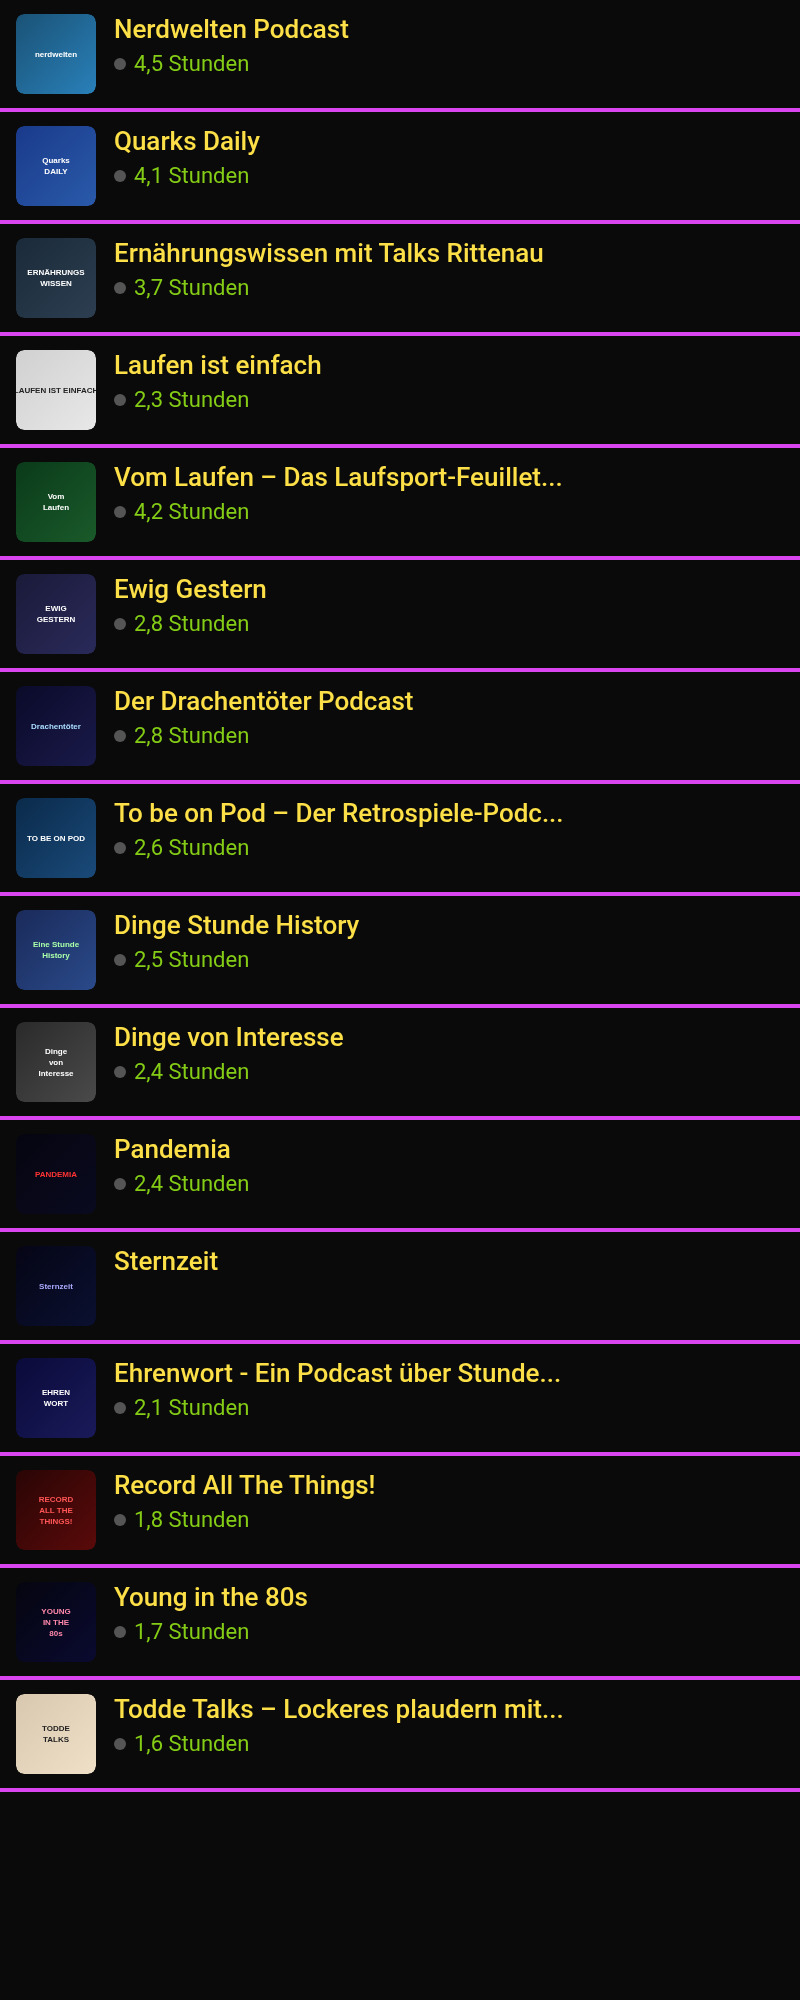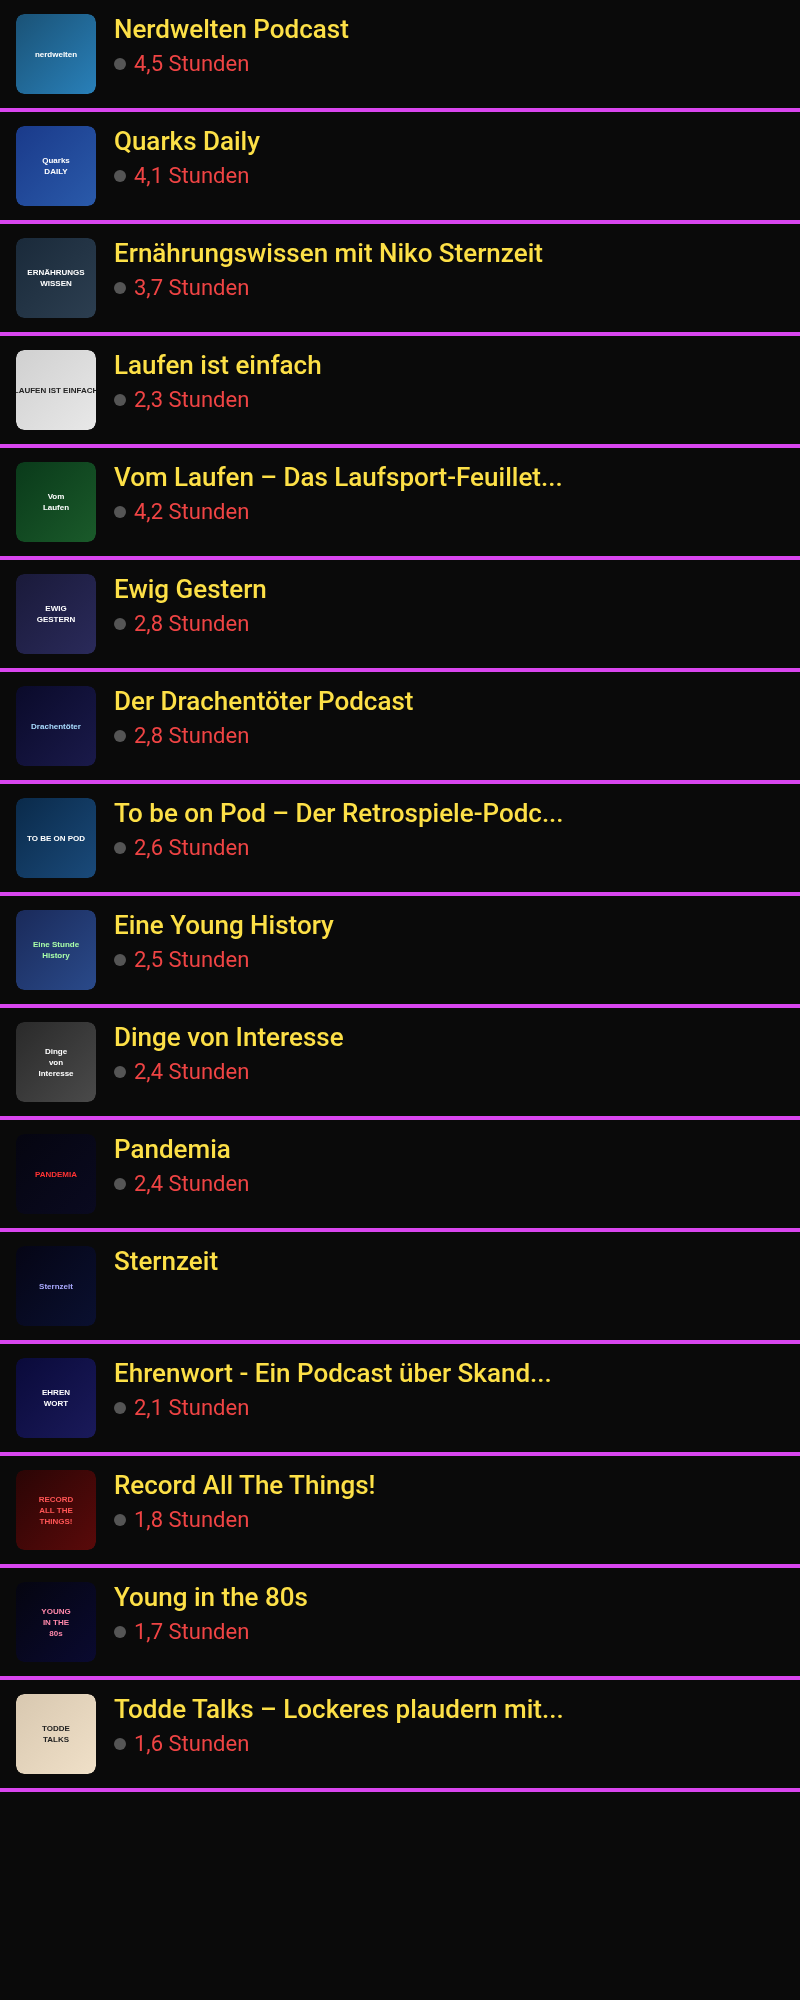--- a/index.html
+++ b/index.html
@@ -55,21 +55,21 @@
       font-weight: 500;
       color: #fde047;
       margin-bottom: 6px;
       line-height: 1.2;
     }
 
     .podcast-duration {
       display: flex;
       align-items: center;
       font-size: 22px;
-      color: #ef4444;
+      color: #84cc16;
     }
 
     .duration-dot {
       width: 12px;
       height: 12px;
       border-radius: 50%;
       background-color: #555555;
       margin-right: 8px;
       flex-shrink: 0;
     }
@@ -135,21 +135,21 @@
               <stop offset="0%" stop-color="#1a2a3a"></stop>
               <stop offset="100%" stop-color="#2c3e50"></stop>
             </linearGradient>
           </defs>
           <rect width="80" height="80" rx="8" fill="url(#grad-ernahrung)"></rect>
           <text x="40" y="37" text-anchor="middle" fill="#ffffff" font-size="8" font-weight="bold" font-family="Arial, sans-serif">ERNÄHRUNGS</text>
           <text x="40" y="48" text-anchor="middle" fill="#ffffff" font-size="8" font-weight="bold" font-family="Arial, sans-serif">WISSEN</text>
         </svg>
       </div>
       <div class="podcast-info">
-        <span class="podcast-title">Ernährungswissen mit Niko Sternzeit</span>
+        <span class="podcast-title">Ernährungswissen mit Talks Rittenau</span>
         <div class="podcast-duration">
           <span class="duration-dot"></span>
           <span>3,7 Stunden</span>
         </div>
       </div>
     </div>
     <div class="podcast-item">
       <div class="podcast-artwork">
         <svg width="80" height="80" viewBox="0 0 80 80" class="artwork-svg">
           <defs>
@@ -264,21 +264,21 @@
               <stop offset="0%" stop-color="#1a2a5a"></stop>
               <stop offset="100%" stop-color="#2a4a8a"></stop>
             </linearGradient>
           </defs>
           <rect width="80" height="80" rx="8" fill="url(#grad-eine-stunde)"></rect>
           <text x="40" y="37" text-anchor="middle" fill="#aaffaa" font-size="8" font-weight="bold" font-family="Arial, sans-serif">Eine Stunde</text>
           <text x="40" y="48" text-anchor="middle" fill="#aaffaa" font-size="8" font-weight="bold" font-family="Arial, sans-serif">History</text>
         </svg>
       </div>
       <div class="podcast-info">
-        <span class="podcast-title">Eine Young History</span>
+        <span class="podcast-title">Dinge Stunde History</span>
         <div class="podcast-duration">
           <span class="duration-dot"></span>
           <span>2,5 Stunden</span>
         </div>
       </div>
     </div>
     <div class="podcast-item">
       <div class="podcast-artwork">
         <svg width="80" height="80" viewBox="0 0 80 80" class="artwork-svg">
           <defs>
@@ -347,21 +347,21 @@
               <stop offset="0%" stop-color="#0a0a3a"></stop>
               <stop offset="100%" stop-color="#1a1a5a"></stop>
             </linearGradient>
           </defs>
           <rect width="80" height="80" rx="8" fill="url(#grad-ehrenwort)"></rect>
           <text x="40" y="37" text-anchor="middle" fill="#ffffff" font-size="8" font-weight="bold" font-family="Arial, sans-serif">EHREN</text>
           <text x="40" y="48" text-anchor="middle" fill="#ffffff" font-size="8" font-weight="bold" font-family="Arial, sans-serif">WORT</text>
         </svg>
       </div>
       <div class="podcast-info">
-        <span class="podcast-title">Ehrenwort - Ein Podcast über Skand...</span>
+        <span class="podcast-title">Ehrenwort - Ein Podcast über Stunde...</span>
         <div class="podcast-duration">
           <span class="duration-dot"></span>
           <span>2,1 Stunden</span>
         </div>
       </div>
     </div>
     <div class="podcast-item">
       <div class="podcast-artwork">
         <svg width="80" height="80" viewBox="0 0 80 80" class="artwork-svg">
           <defs>

